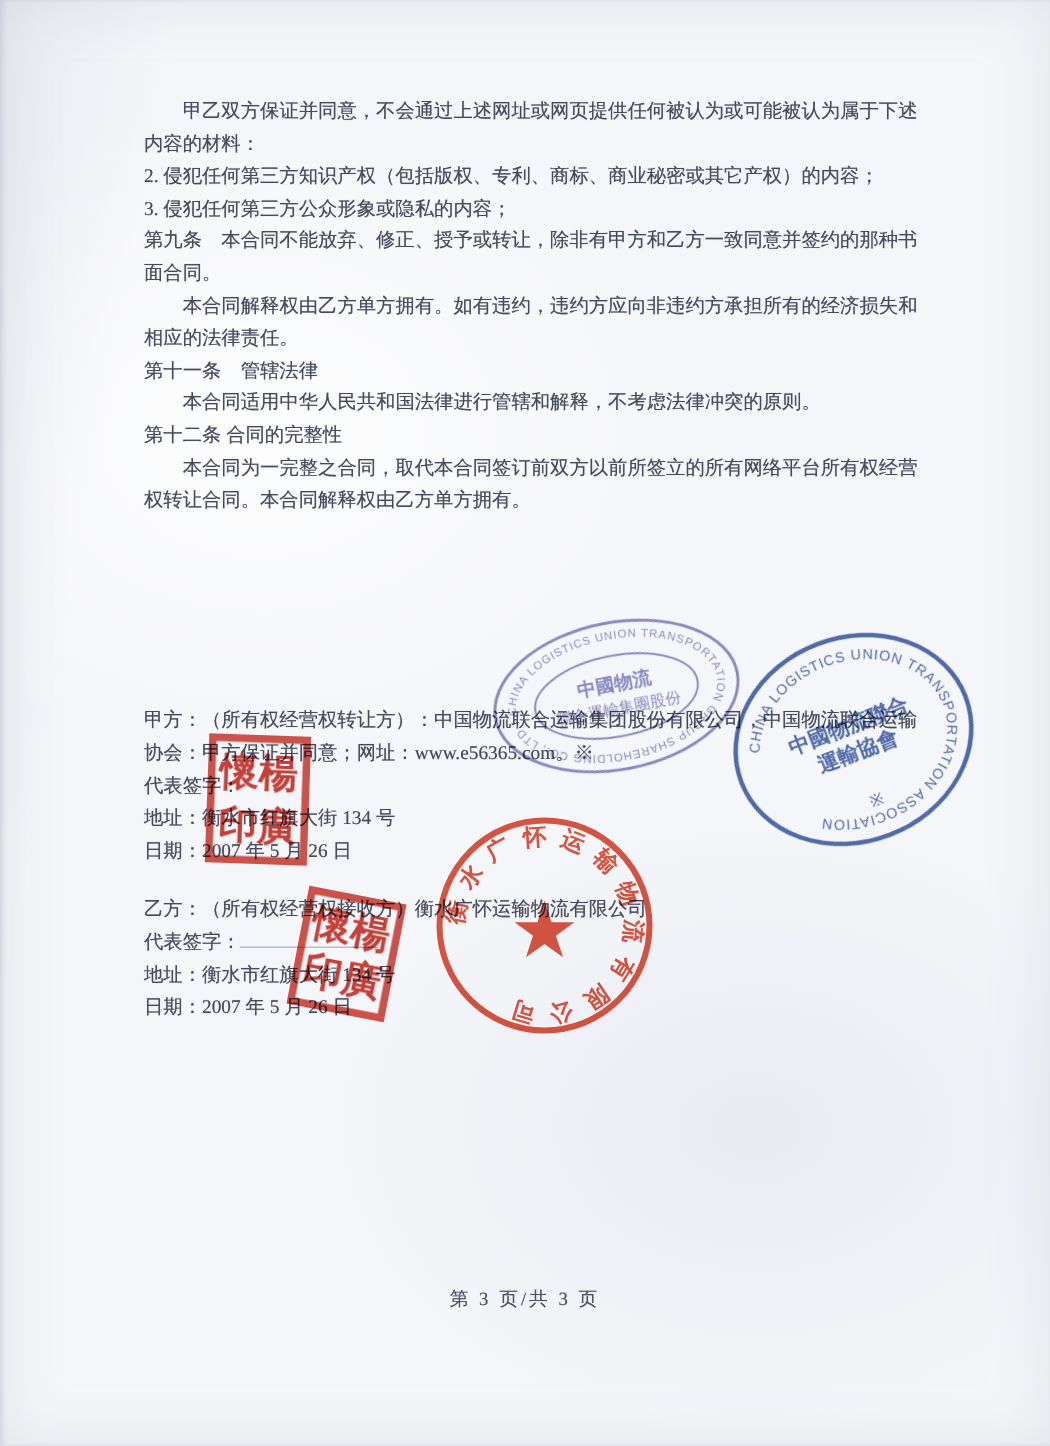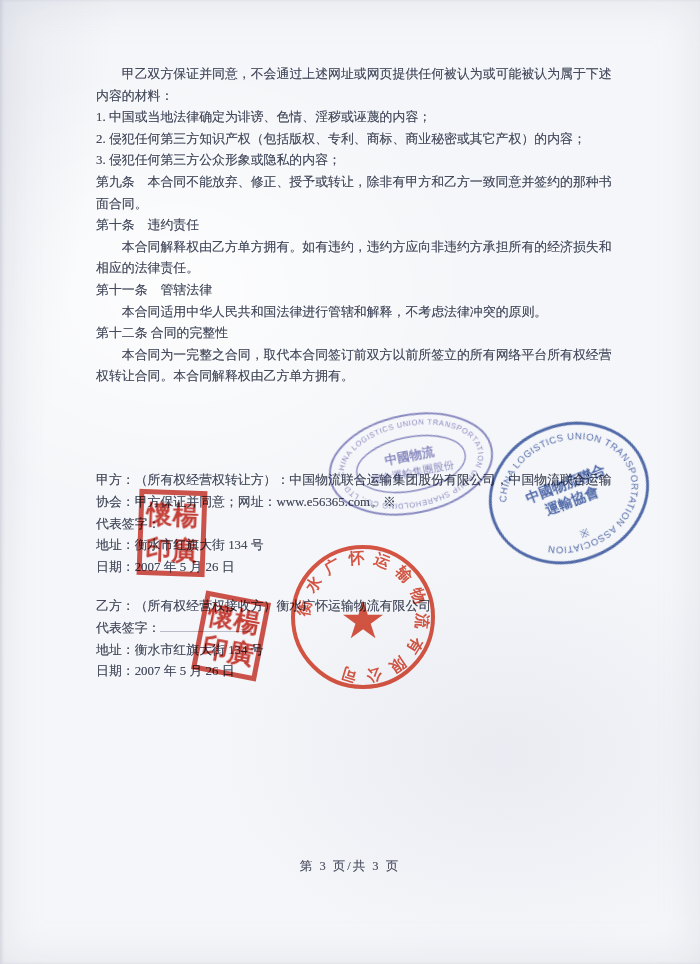--- a/index.html
+++ b/index.html
@@ -61,25 +61,23 @@
   #stamp-name-seal-a{left:138px;top:490px;width:68px;height:86px;transform:rotate(2deg);}
   #stamp-name-seal-b{left:198px;top:596px;width:66px;height:80px;transform:rotate(11deg);}
 </style>
 </head>
 <body>
 
 <div class="page">
 
   <div class="doc">
     <p class="indent">甲乙双方保证并同意，不会通过上述网址或网页提供任何被认为或可能被认为属于下述内容的材料：</p>
-    <p class="list-item">1. 中国或当地法律确定为诽谤、色情、淫秽或诬蔑的内容；</p>
     <p class="list-item">2. 侵犯任何第三方知识产权（包括版权、专利、商标、商业秘密或其它产权）的内容；</p>
     <p class="list-item">3. 侵犯任何第三方公众形象或隐私的内容；</p>
     <p>第九条　本合同不能放弃、修正、授予或转让，除非有甲方和乙方一致同意并签约的那种书面合同。</p>
-    <p class="gap-before">第十条　违约责任</p>
     <p class="indent">本合同解释权由乙方单方拥有。如有违约，违约方应向非违约方承担所有的经济损失和相应的法律责任。</p>
     <p>第十一条　管辖法律</p>
     <p class="indent">本合同适用中华人民共和国法律进行管辖和解释，不考虑法律冲突的原则。</p>
     <p>第十二条 合同的完整性</p>
     <p class="indent">本合同为一完整之合同，取代本合同签订前双方以前所签立的所有网络平台所有权经营权转让合同。本合同解释权由乙方单方拥有。</p>
   </div>
 
   <div class="party" id="party-a">
     <div>甲方：（所有权经营权转让方）：中国物流联合运输集团股份有限公司，中国物流联合运输</div>
     <div>协会：甲方保证并同意；网址：www.e56365.com。※</div>

